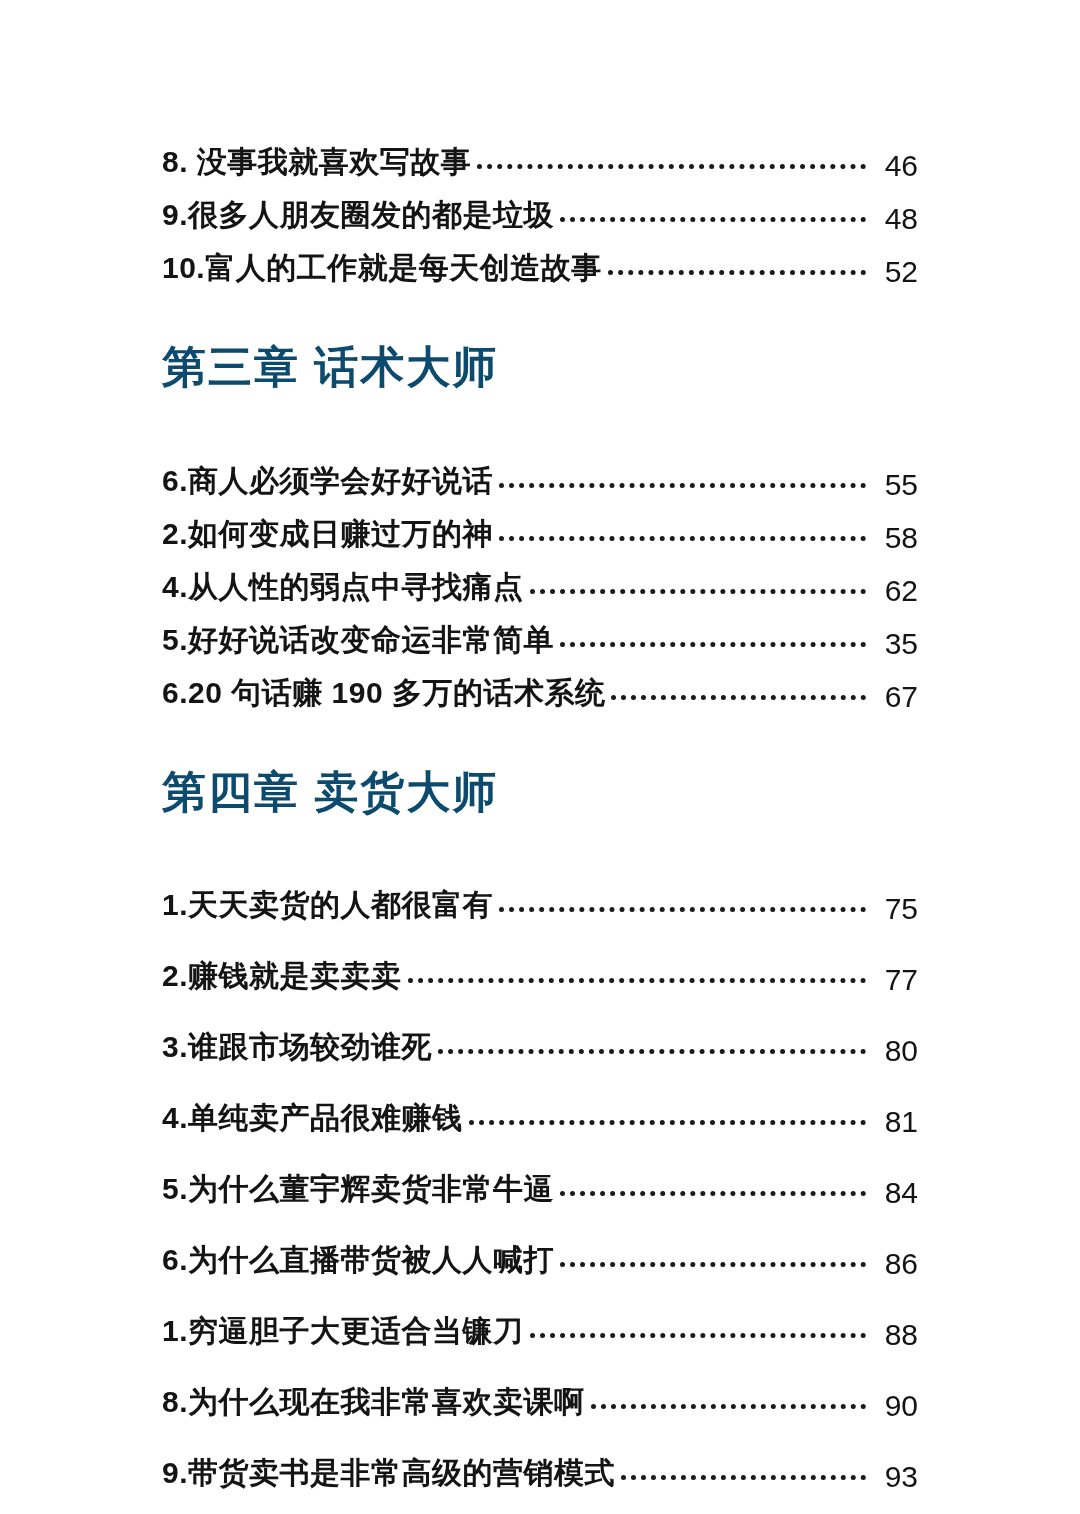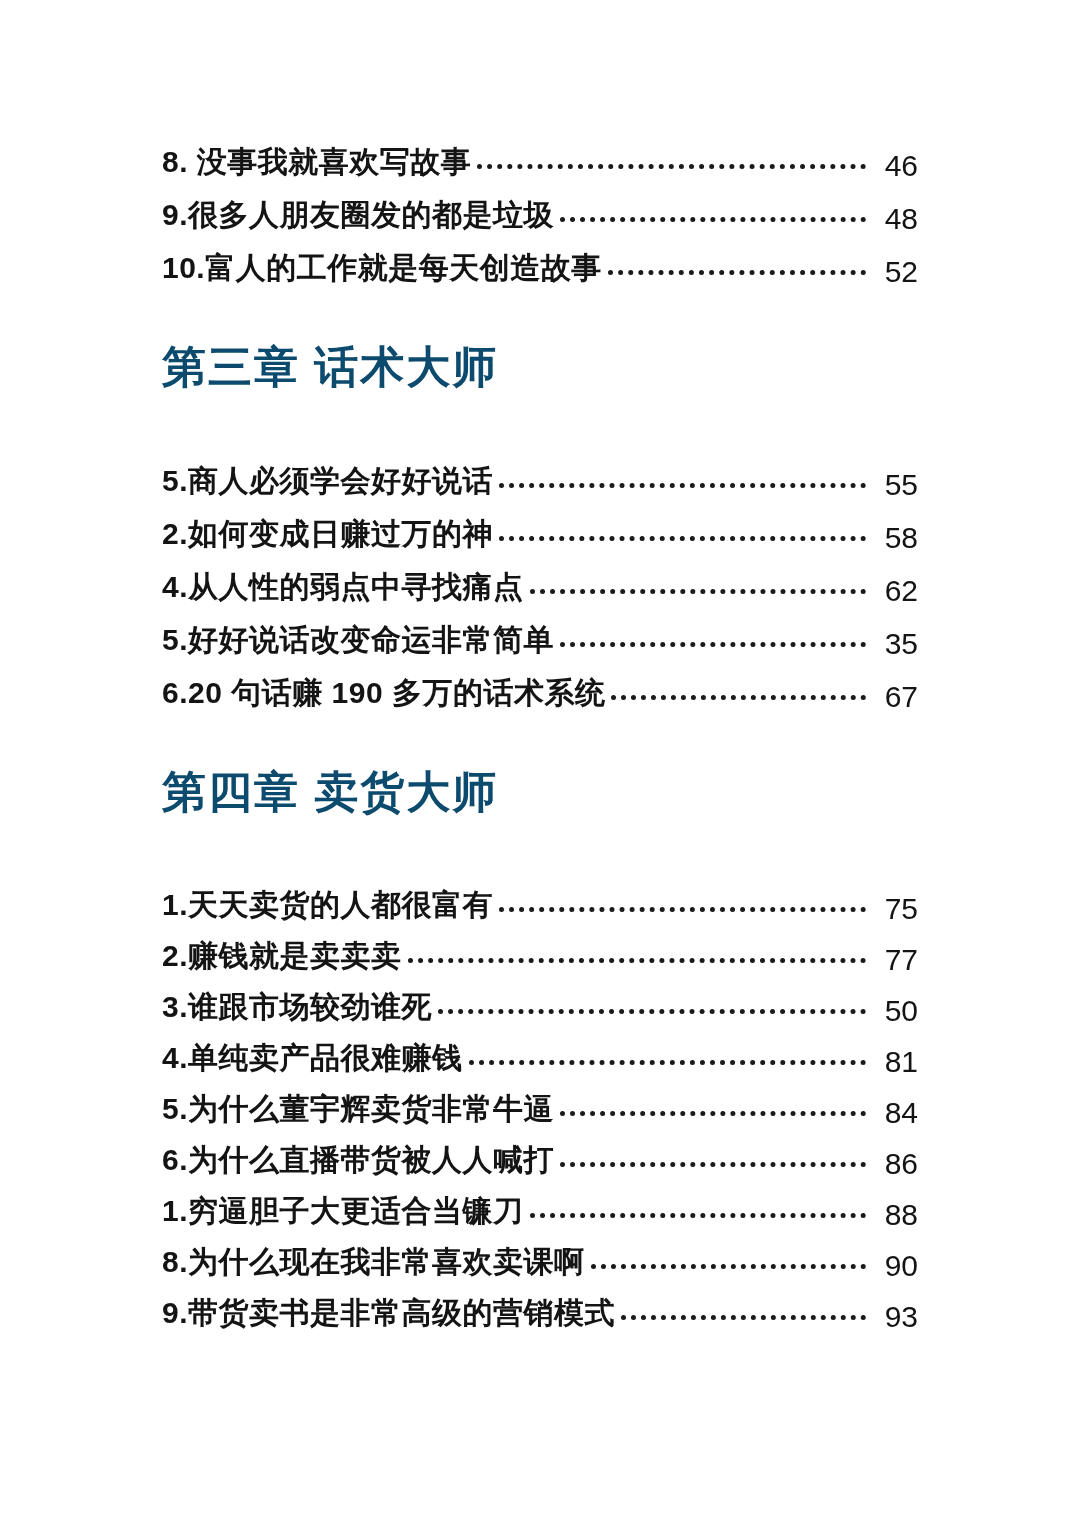--- a/index.html
+++ b/index.html
@@ -29,21 +29,21 @@
     line-height: 1.1;
   }
   .toc-row {
     display: flex;
     align-items: flex-end;
     height: 53px;
     font-size: 30px;
     font-weight: 700;
     white-space: nowrap;
   }
-  .group-c .toc-row { height: 51px; }
+  .group-c .toc-row { height: 51px; margin-top: 20px; }
   .toc-title {
     flex: 0 0 auto;
     letter-spacing: 0.5px;
   }
   .toc-leader {
     flex: 1 1 auto;
     align-self: flex-end;
     height: 0;
     border-bottom: 5px dotted #1a1a1a;
     margin: 0 4px 14px 6px;
@@ -75,21 +75,21 @@
     <div class="toc-row">
       <span class="toc-title">10.富人的工作就是每天创造故事</span>
       <span class="toc-leader"></span>
       <span class="toc-page">52</span>
     </div>
   </div>
 
   <div class="toc-group group-b">
     <div class="chapter-heading">第三章 话术大师</div>
     <div class="toc-row">
-      <span class="toc-title">5.商人必须学会好好说话</span>
+      <span class="toc-title">6.商人必须学会好好说话</span>
       <span class="toc-leader"></span>
       <span class="toc-page">55</span>
     </div>
     <div class="toc-row">
       <span class="toc-title">2.如何变成日赚过万的神</span>
       <span class="toc-leader"></span>
       <span class="toc-page">58</span>
     </div>
     <div class="toc-row">
       <span class="toc-title">4.从人性的弱点中寻找痛点</span>
@@ -116,21 +116,21 @@
       <span class="toc-page">75</span>
     </div>
     <div class="toc-row">
       <span class="toc-title">2.赚钱就是卖卖卖</span>
       <span class="toc-leader"></span>
       <span class="toc-page">77</span>
     </div>
     <div class="toc-row">
       <span class="toc-title">3.谁跟市场较劲谁死</span>
       <span class="toc-leader"></span>
-      <span class="toc-page">50</span>
+      <span class="toc-page">80</span>
     </div>
     <div class="toc-row">
       <span class="toc-title">4.单纯卖产品很难赚钱</span>
       <span class="toc-leader"></span>
       <span class="toc-page">81</span>
     </div>
     <div class="toc-row">
       <span class="toc-title">5.为什么董宇辉卖货非常牛逼</span>
       <span class="toc-leader"></span>
       <span class="toc-page">84</span>

